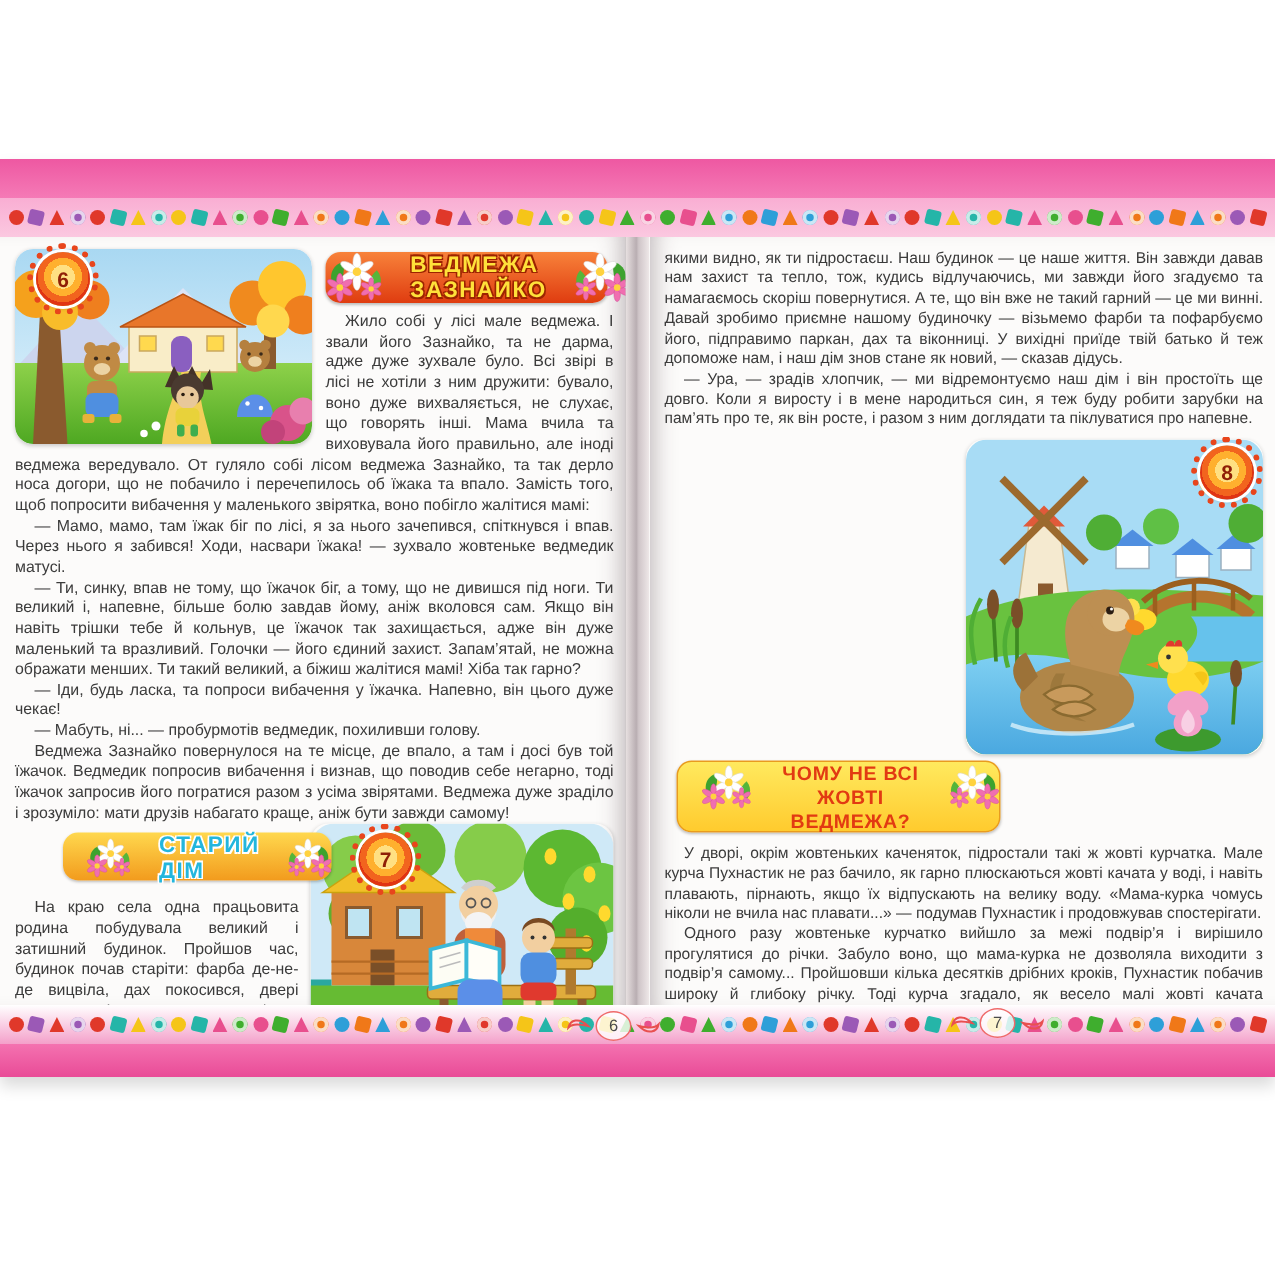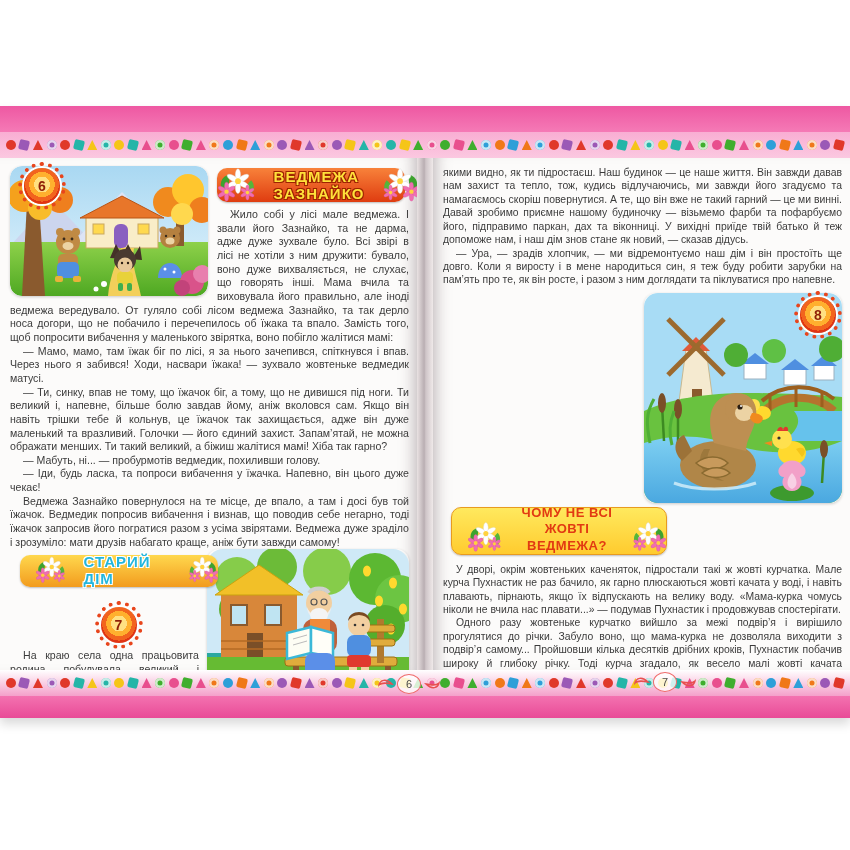--- a/index.html
+++ b/index.html
@@ -20,21 +20,21 @@
   .page{width:417px;height:512px;padding:8px 8px 0 10px;box-sizing:border-box;overflow:hidden;
         background:#fcfbfa;position:relative;}
   .page.left{box-shadow:inset -14px 0 16px -12px rgba(60,40,50,.35);}
   .page.right{box-shadow:inset 14px 0 16px -12px rgba(60,40,50,.35);}
   .spine{width:16px;background:linear-gradient(90deg,#e9e2e2,#b9aeb2 45%,#cfc5c8 55%,#efe9e9);}
   p.story{font-size:10.6px;line-height:1.29;color:#3b3b3b;text-align:justify;margin:0;
           text-indent:13px;}
   .page.right p.story{font-size:10.4px;}
   p.story.noindent{text-indent:0;}
   
-  .banner{display:flex;align-items:flex-end;justify-content:center;gap:18px;border-radius:10px;
+  .banner{display:flex;align-items:flex-start;justify-content:center;gap:18px;border-radius:10px;
           position:relative;margin:2px 4px 6px 4px;padding-left:16px;}
   .banner1{background:linear-gradient(180deg,#f8823a,#df3c10);height:34px;box-shadow:0 1px 2px rgba(0,0,0,.25);}
   .banner1 .ttl{color:#ffe13a;font-weight:bold;font-size:15px;letter-spacing:1px;
         text-shadow:1px 1px 0 #9c2400,-1px 1px 0 #9c2400,1px -1px 0 #9c2400,-1px -1px 0 #9c2400;}
   .banner2{background:linear-gradient(180deg,#ffd84e,#f29b1d);height:32px;width:182px;
         box-shadow:0 1px 2px rgba(0,0,0,.25);}
   .banner2 .ttl{color:#23b6dd;font-weight:bold;font-size:15px;letter-spacing:1px;
         text-shadow:1px 1px 0 #fff,-1px -1px 0 #fff,1px -1px 0 #fff,-1px 1px 0 #fff;}
   .banner3{background:linear-gradient(180deg,#ffe95e,#ffcb2e);height:46px;width:198px;
         border:1px solid #e89b1f;box-shadow:0 1px 2px rgba(0,0,0,.25);}
@@ -49,21 +49,21 @@
      display:flex;align-items:center;justify-content:center;font-weight:bold;color:#8f1f06;font-size:14px;}
   .rosette::before{content:"";position:absolute;inset:-6px;border:4px dotted #e8451c;border-radius:50%;}
   
   .illus{position:relative;border-radius:12px;overflow:visible;}
   .illus svg{display:block;border-radius:12px;box-shadow:0 1px 3px rgba(0,0,0,.2);}
   .illus1{float:left;width:198px;height:130px;margin:0 9px 4px 0;}
   .illus2{float:right;width:202px;height:168px;margin:0 0 4px 8px;}
   .illus3{float:right;width:198px;height:210px;margin:0 0 4px 8px;}
   .badge-pos1{position:absolute;top:2px;left:14px;}
   .badge-pos3{position:absolute;top:4px;right:6px;}
-  .banner-row{display:flex;align-items:center;gap:14px;margin:4px 0 6px 28px;flex-direction:column;}
+  .banner-row{display:flex;align-items:center;gap:14px;margin:4px 0 6px 28px;}
   
   .pagenum{position:absolute;display:flex;align-items:center;gap:3px;font-size:11px;color:#4a4a4a;}
   .pagenum .num{border:1.5px solid #ef6a6a;border-radius:50% 50%;width:22px;height:18px;
       display:flex;align-items:center;justify-content:center;background:rgba(255,255,255,.8);}
   .pagenum svg{width:16px;height:12px;}
   .pn-left{left:378px;top:568px;} .pn-right{left:634px;top:566px;}
 </style>
 </head>
 <body>
 
@@ -267,22 +267,22 @@
           </svg>
         <span class="ttl">ВЕДМЕЖА ЗАЗНАЙКО</span>
         <svg class="fl r" viewBox="0 0 40 34">
             <use href="#flower-cluster"></use>
           </svg>
       </div>
 
       <p class="story">Жило собі у лісі мале ведмежа. І звали його Зазнайко, та не дарма, адже дуже зухвале було. Всі звірі в лісі не хотіли з ним дружити: бувало, воно дуже вихваляється, не слухає, що говорять інші. Мама вчила та виховувала його правильно, але іноді ведмежа вередувало. От гуляло собі лісом ведмежа Зазнайко, та так дерло носа догори, що не побачило і перечепилось об їжака та впало. Замість того, щоб попросити вибачення у маленького звірятка, воно побігло жалітися мамі:</p>
       <p class="story">— Мамо, мамо, там їжак біг по лісі, я за нього зачепився, спіткнувся і впав. Через нього я забився! Ходи, насвари їжака! — зухвало жовтеньке ведмедик матусі.</p>
       <p class="story">— Ти, синку, впав не тому, що їжачок біг, а тому, що не дивишся під ноги. Ти великий і, напевне, більше болю завдав йому, аніж вколовся сам. Якщо він навіть трішки тебе й кольнув, це їжачок так захищається, адже він дуже маленький та вразливий. Голочки — його єдиний захист. Запам’ятай, не можна ображати менших. Ти такий великий, а біжиш жалітися мамі! Хіба так гарно?</p>
+      <p class="story">— Іди, будь ласка, та попроси вибачення у їжачка. Напевно, він цього дуже чекає!</p>
       <p class="story">— Мабуть, ні... — пробурмотів ведмедик, похиливши голову.</p>
-      <p class="story">— Іди, будь ласка, та попроси вибачення у їжачка. Напевно, він цього дуже чекає!</p>
       <p class="story">Ведмежа Зазнайко повернулося на те місце, де впало, а там і досі був той їжачок. Ведмедик попросив вибачення і визнав, що поводив себе негарно, тоді їжачок запросив його погратися разом з усіма звірятами. Ведмежа дуже зраділо і зрозуміло: мати друзів набагато краще, аніж бути завжди самому!</p>
 
       <div class="illus illus2">
         <svg viewBox="0 0 202 168" width="202" height="168">
           <defs>
             <clipPath id="clip2">
                 <rect width="202" height="168" rx="16"></rect>
               </clipPath>
           </defs>
           <g clip-path="url(#clip2)">

